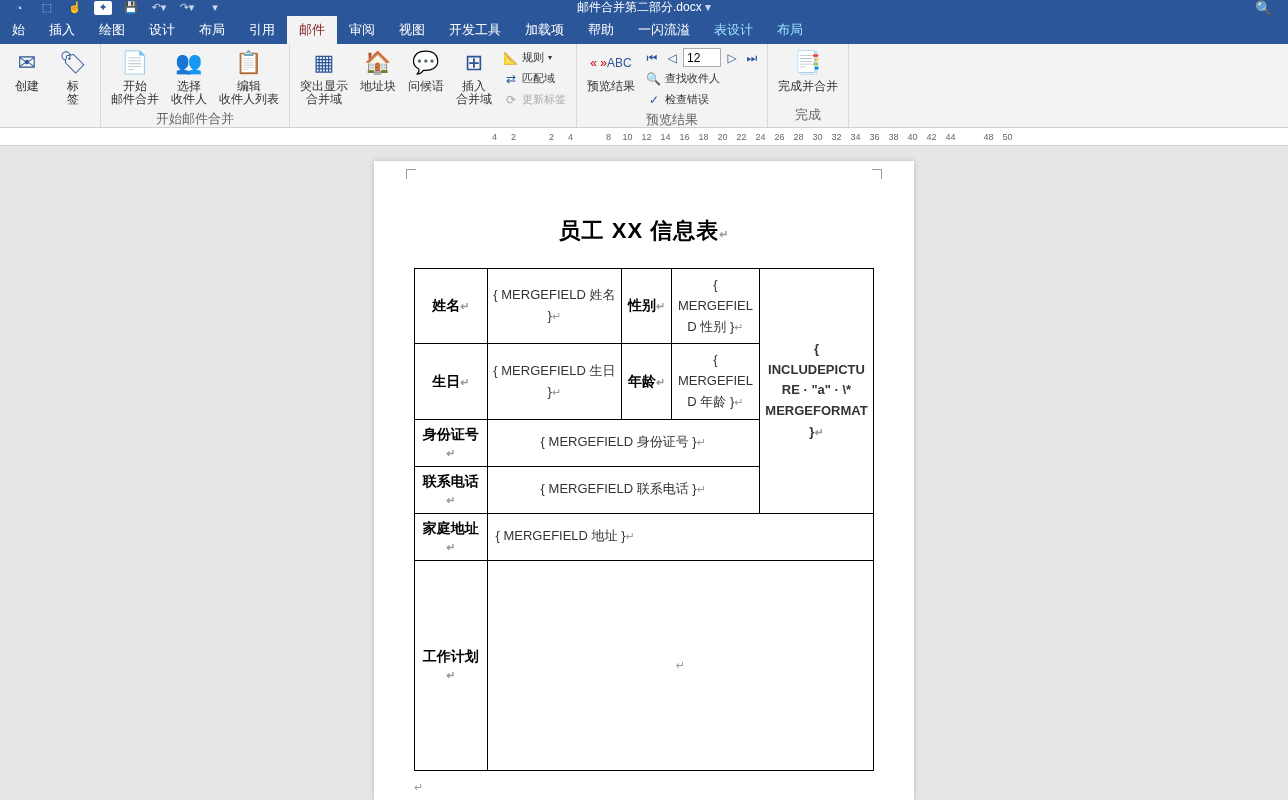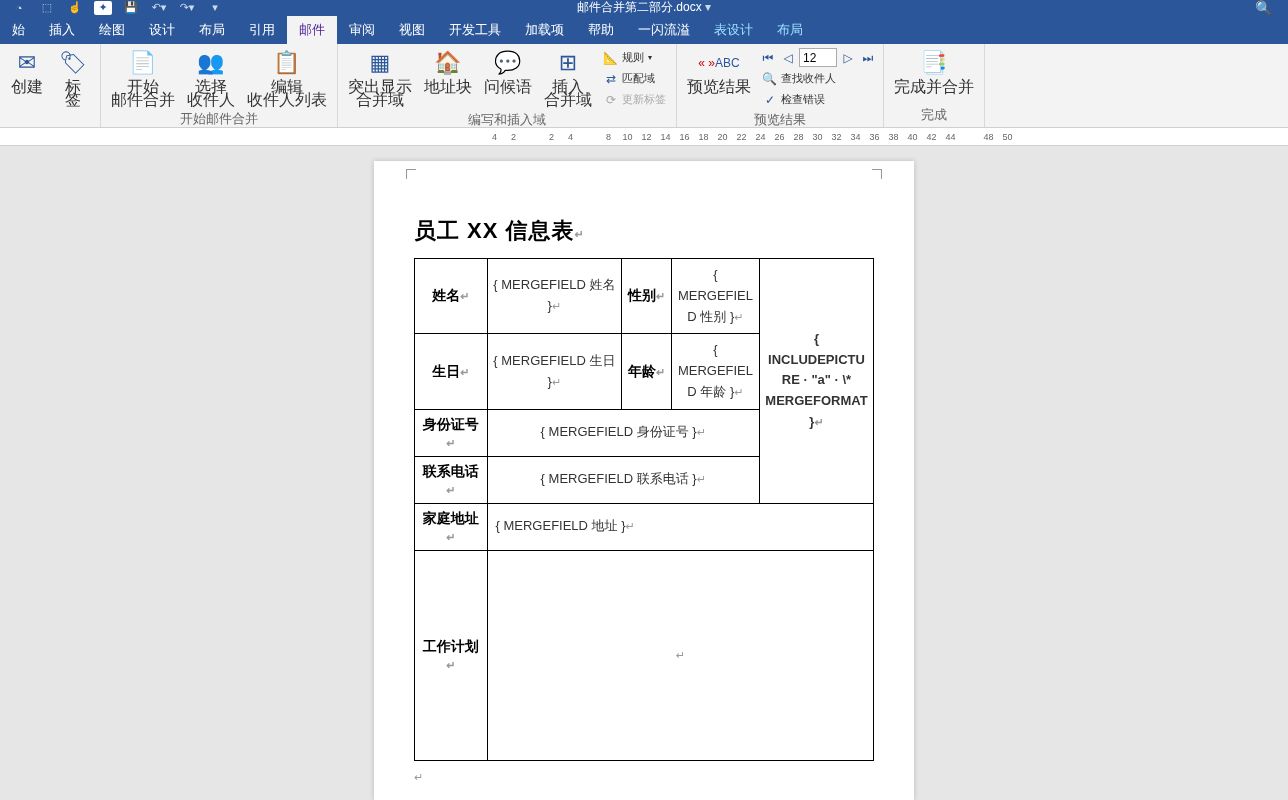--- a/index.html
+++ b/index.html
@@ -6,46 +6,46 @@
     body { background: #e6e6e6; width: 1288px; height: 800px; overflow: hidden; user-select: none; }
     
     .titlebar { height: 15px; background: #2b579a; display: flex; align-items: center; color: #fff; font-size: 11px; position: relative; }
     .titlebar-left { display: flex; align-items: center; gap: 10px; padding-left: 10px; }
     .titlebar-btn { width: 18px; height: 14px; display: flex; align-items: center; justify-content: center; color: #cdd9ec; }
     .titlebar-title { position: absolute; left: 50%; transform: translateX(-50%); font-size: 12px; color: #fff; }
     .titlebar-search { position: absolute; right: 15px; color: #cdd9ec; font-size: 14px; }
     
     .tabs { height: 29px; background: #2b579a; display: flex; align-items: flex-end; padding-left: 0; }
     .tab { padding: 5px 12px; color: #fff; font-size: 13px; cursor: pointer; }
-    .tab.active { background: #f3f3f3; color: #4c1d95; }
+    .tab.active { background: #f3f3f3; color: #7f1d1d; }
     .tab.context { color: #fff; }
     
     .ribbon { height: 84px; background: #f3f3f3; border-bottom: 1px solid #d0d0d0; display: flex; }
     .ribbon-group { display: flex; flex-direction: column; justify-content: space-between; border-right: 1px solid #d8d8d8; padding: 2px 6px 0; }
     .ribbon-group-label { font-size: 13px; color: #666; text-align: center; padding: 2px 0 3px; }
     .ribbon-buttons { display: flex; align-items: flex-start; gap: 4px; }
     .big-btn { display: flex; flex-direction: column; align-items: center; justify-content: center; padding: 2px 4px; min-width: 42px; cursor: pointer; }
     .big-btn-icon { width: 30px; height: 30px; display: flex; align-items: center; justify-content: center; font-size: 22px; color: #2b579a; }
-    .big-btn-label { font-size: 16px; color: #333; text-align: center; line-height: 13px; margin-top: 2px; white-space: pre-line; }
+    .big-btn-label { font-size: 12px; color: #333; text-align: center; line-height: 13px; margin-top: 2px; white-space: pre-line; }
     .small-btn { display: flex; align-items: center; gap: 4px; padding: 2px 4px; font-size: 11px; color: #333; cursor: pointer; white-space: nowrap; }
     .small-btn.disabled { color: #aaa; cursor: default; }
     .small-btn-icon { width: 14px; height: 14px; display: inline-flex; align-items: center; justify-content: center; color: #2b579a; font-size: 12px; }
     .nav-group { display: flex; align-items: center; gap: 2px; }
     .nav-btn { width: 18px; height: 18px; display: flex; align-items: center; justify-content: center; color: #2b579a; cursor: pointer; font-size: 12px; }
     .record-input { width: 38px; height: 19px; border: 1px solid #ababab; background: #fff; font-size: 12px; text-align: left; padding: 0 3px; }
     
     .ruler { height: 18px; background: #fff; border-bottom: 1px solid #d0d0d0; display: flex; align-items: center; position: relative; padding-left: 485px; }
     .ruler-mark { font-size: 9px; color: #666; width: 19px; text-align: center; position: relative; }
     
     .canvas { height: 654px; background: #e6e6e6; overflow: auto; display: flex; justify-content: center; padding-top: 15px; }
     .page { width: 540px; background: #fff; box-shadow: 0 0 5px rgba(0,0,0,0.2); padding: 55px 40px 30px; position: relative; }
     .page-corner-tl { position: absolute; top: 8px; left: 32px; width: 10px; height: 10px; border-left: 1px solid #999; border-top: 1px solid #999; }
     .page-corner-tr { position: absolute; top: 8px; right: 32px; width: 10px; height: 10px; border-right: 1px solid #999; border-top: 1px solid #999; }
     
-    .doc-title { font-size: 22px; font-weight: bold; font-family: "SimSun", serif; margin-bottom: 12px; letter-spacing: 1px; }
+    .doc-title { font-size: 22px; font-weight: bold; font-family: "SimSun", serif; text-align: center; margin-bottom: 22px; letter-spacing: 1px; }
     
     .form-table { border-collapse: collapse; width: 100%; font-family: "SimSun", "等线", serif; }
     .form-table td { border: 1px solid #000; padding: 6px 4px; font-size: 14px; text-align: center; vertical-align: middle; }
     .form-table td.label { font-weight: bold; }
     .form-table td.field { font-size: 13px; color: #333; line-height: 1.6; }
     .field-code { word-break: break-word; }
     .para-mark { color: #999; font-size: 11px; }
   </style>
 </head>
 <body>
@@ -151,21 +151,20 @@
         <div class="small-btn">
             <span class="small-btn-icon">⇄</span>
             <span>匹配域</span>
           </div>
         <div class="small-btn disabled">
             <span class="small-btn-icon" style="color:#aaa;">⟳</span>
             <span>更新标签</span>
           </div>
       </div>
     </div>
-    <div class="ribbon-group-label">编写和插入域</div>
   </div>
 
   <div class="ribbon-group">
     <div class="ribbon-buttons">
       <div class="big-btn">
         <div class="big-btn-icon" style="color:#c00;font-size:12px;">«&nbsp;»<br><span style="color:#2b579a;">ABC</span></div>
         <div class="big-btn-label">预览结果</div>
       </div>
       <div style="display:flex;flex-direction:column;gap:2px;padding-top:2px;">
         <div class="nav-group">

